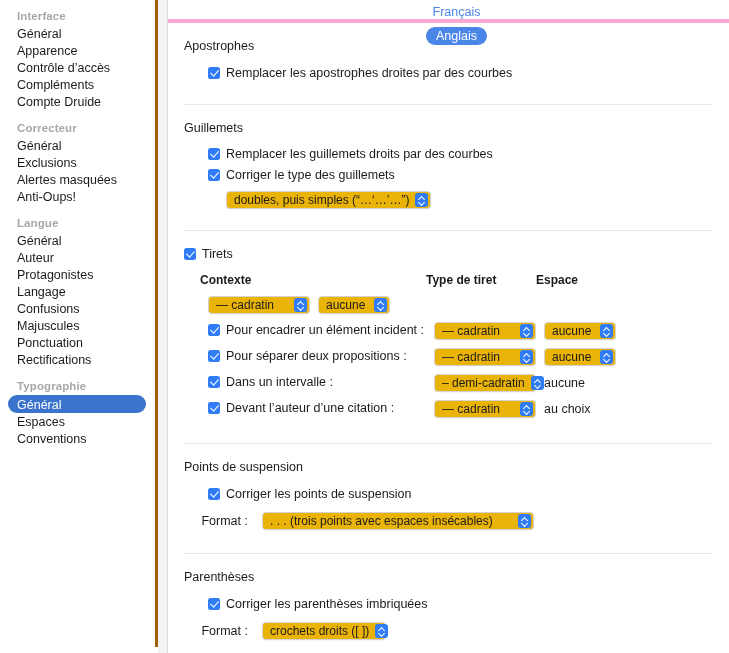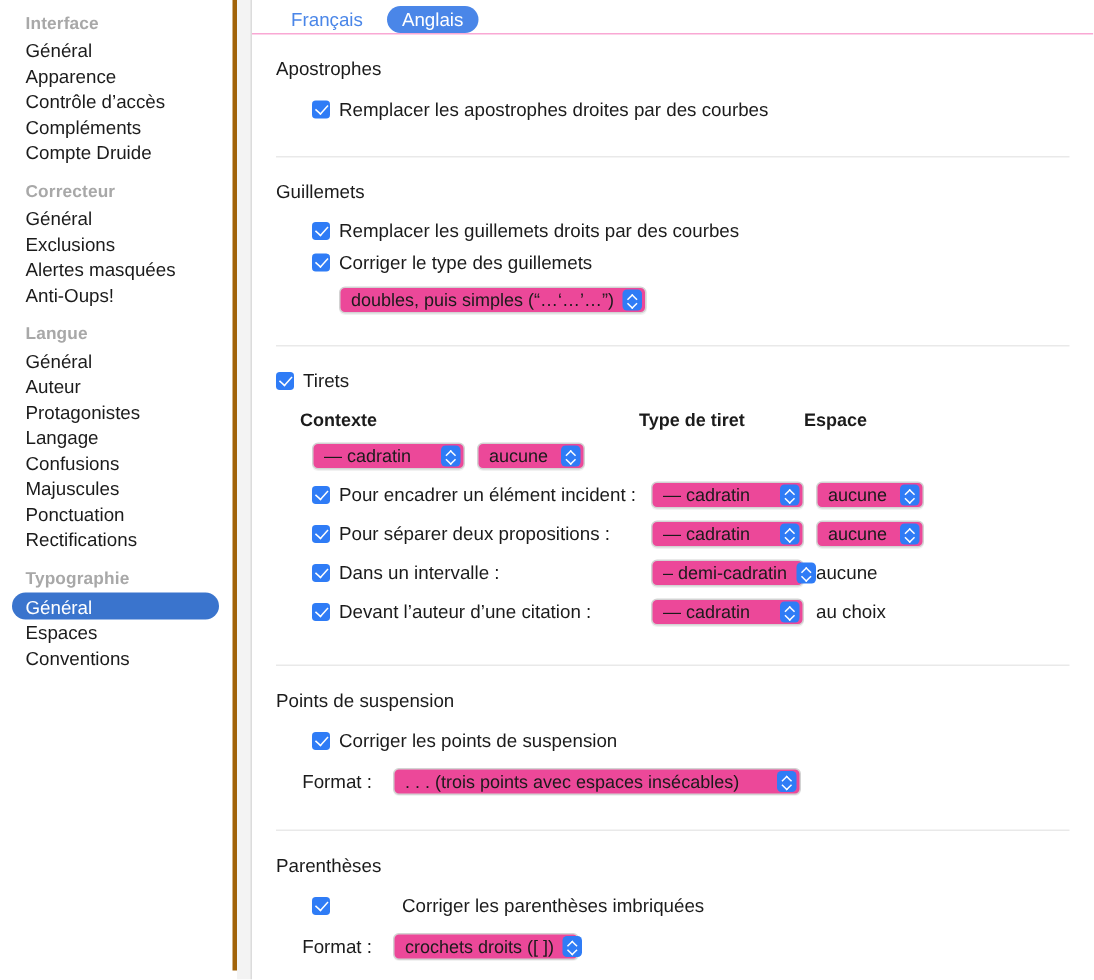--- a/index.html
+++ b/index.html
@@ -60,21 +60,22 @@
     background: #ffffff;
     overflow: hidden;
   }
 
   .tabbar {
     height: 23px;
     padding: 3px 0 0 16px;
     display: flex;
     align-items: center;
     gap: 6px;
-    border-bottom: 1px solid #f9a8d4;
+    border-bottom: 4px solid #f9a8d4;
+    flex-direction: column;
   }
   .tab {
     font-size: 12.5px;
     color: #4a86e8;
     padding: 2px 10px;
     border-radius: 9px;
     line-height: 14px;
     cursor: default;
     white-space: nowrap;
   }
@@ -118,21 +119,21 @@
     border-width: 0 1.7px 1.7px 0;
     transform: rotate(42deg);
   }
   .cb-label { font-size: 12.5px; color: #1b1b1b; white-space: nowrap; }
 
   
   .sel {
     display: inline-flex;
     align-items: center;
     height: 18px;
-    background: #ec4899;
+    background: #eab308;
     border: 1px solid #d3d3d3;
     border-radius: 4px;
     box-shadow: 0 0.5px 0.5px rgba(0,0,0,0.06);
     padding: 0 2px 0 7px;
     font-size: 12px;
     color: #1b1b1b;
     cursor: default;
     white-space: nowrap;
   }
   .sel .sel-text { flex: 1 1 auto; }
@@ -367,21 +368,21 @@
           <span class="sel w-susp">
             <span class="sel-text">. . . (trois points avec espaces insécables)</span>
             <span class="chev"></span>
           </span>
         </div>
         <div class="divider" style="margin-top:19px;"></div>
       </section>
 
       <section class="section">
         <div class="section-title">Parenthèses</div>
-        <div class="row" style="margin-top:9px;gap:42px;">
+        <div class="row" style="margin-top:9px;">
           <span class="cb"></span>
           <span class="cb-label">Corriger les parenthèses imbriquées</span>
         </div>
         <div class="fmt-row" style="padding-left:16px;margin-top:3px;">
           <span class="fmt-label">Format :</span>
           <span class="sel w-par">
             <span class="sel-text">crochets droits ([ ])</span>
             <span class="chev"></span>
           </span>
         </div>

